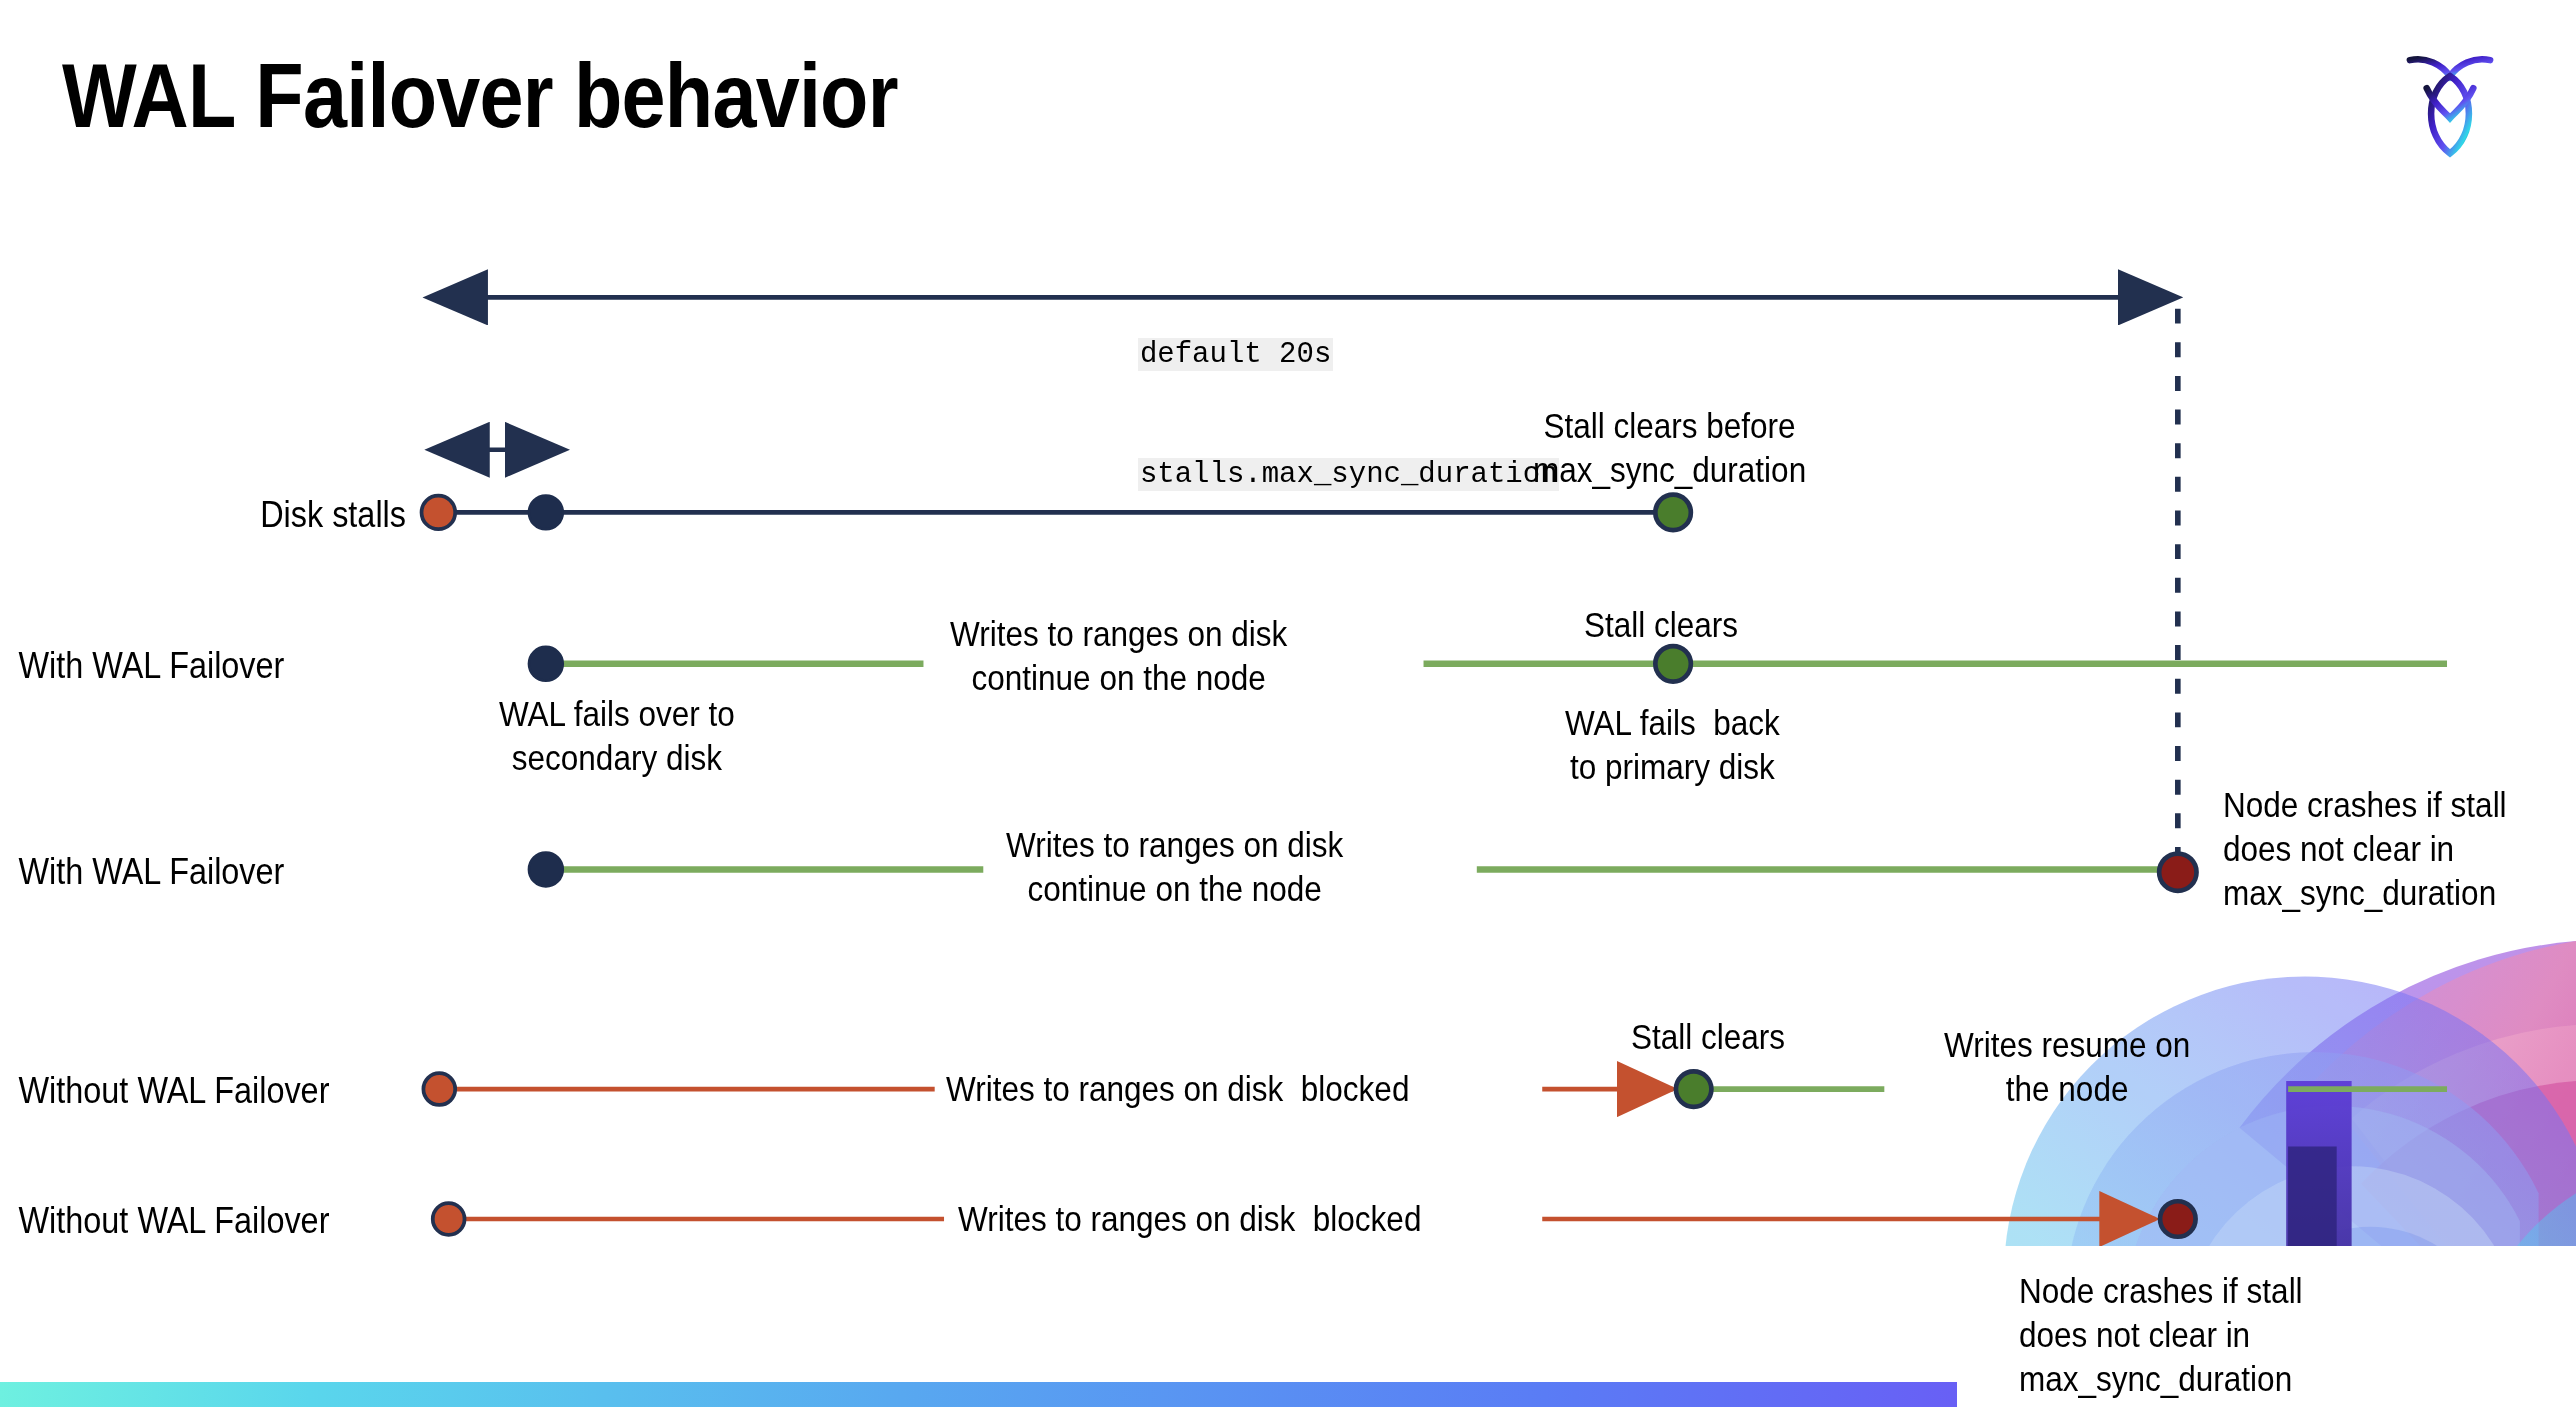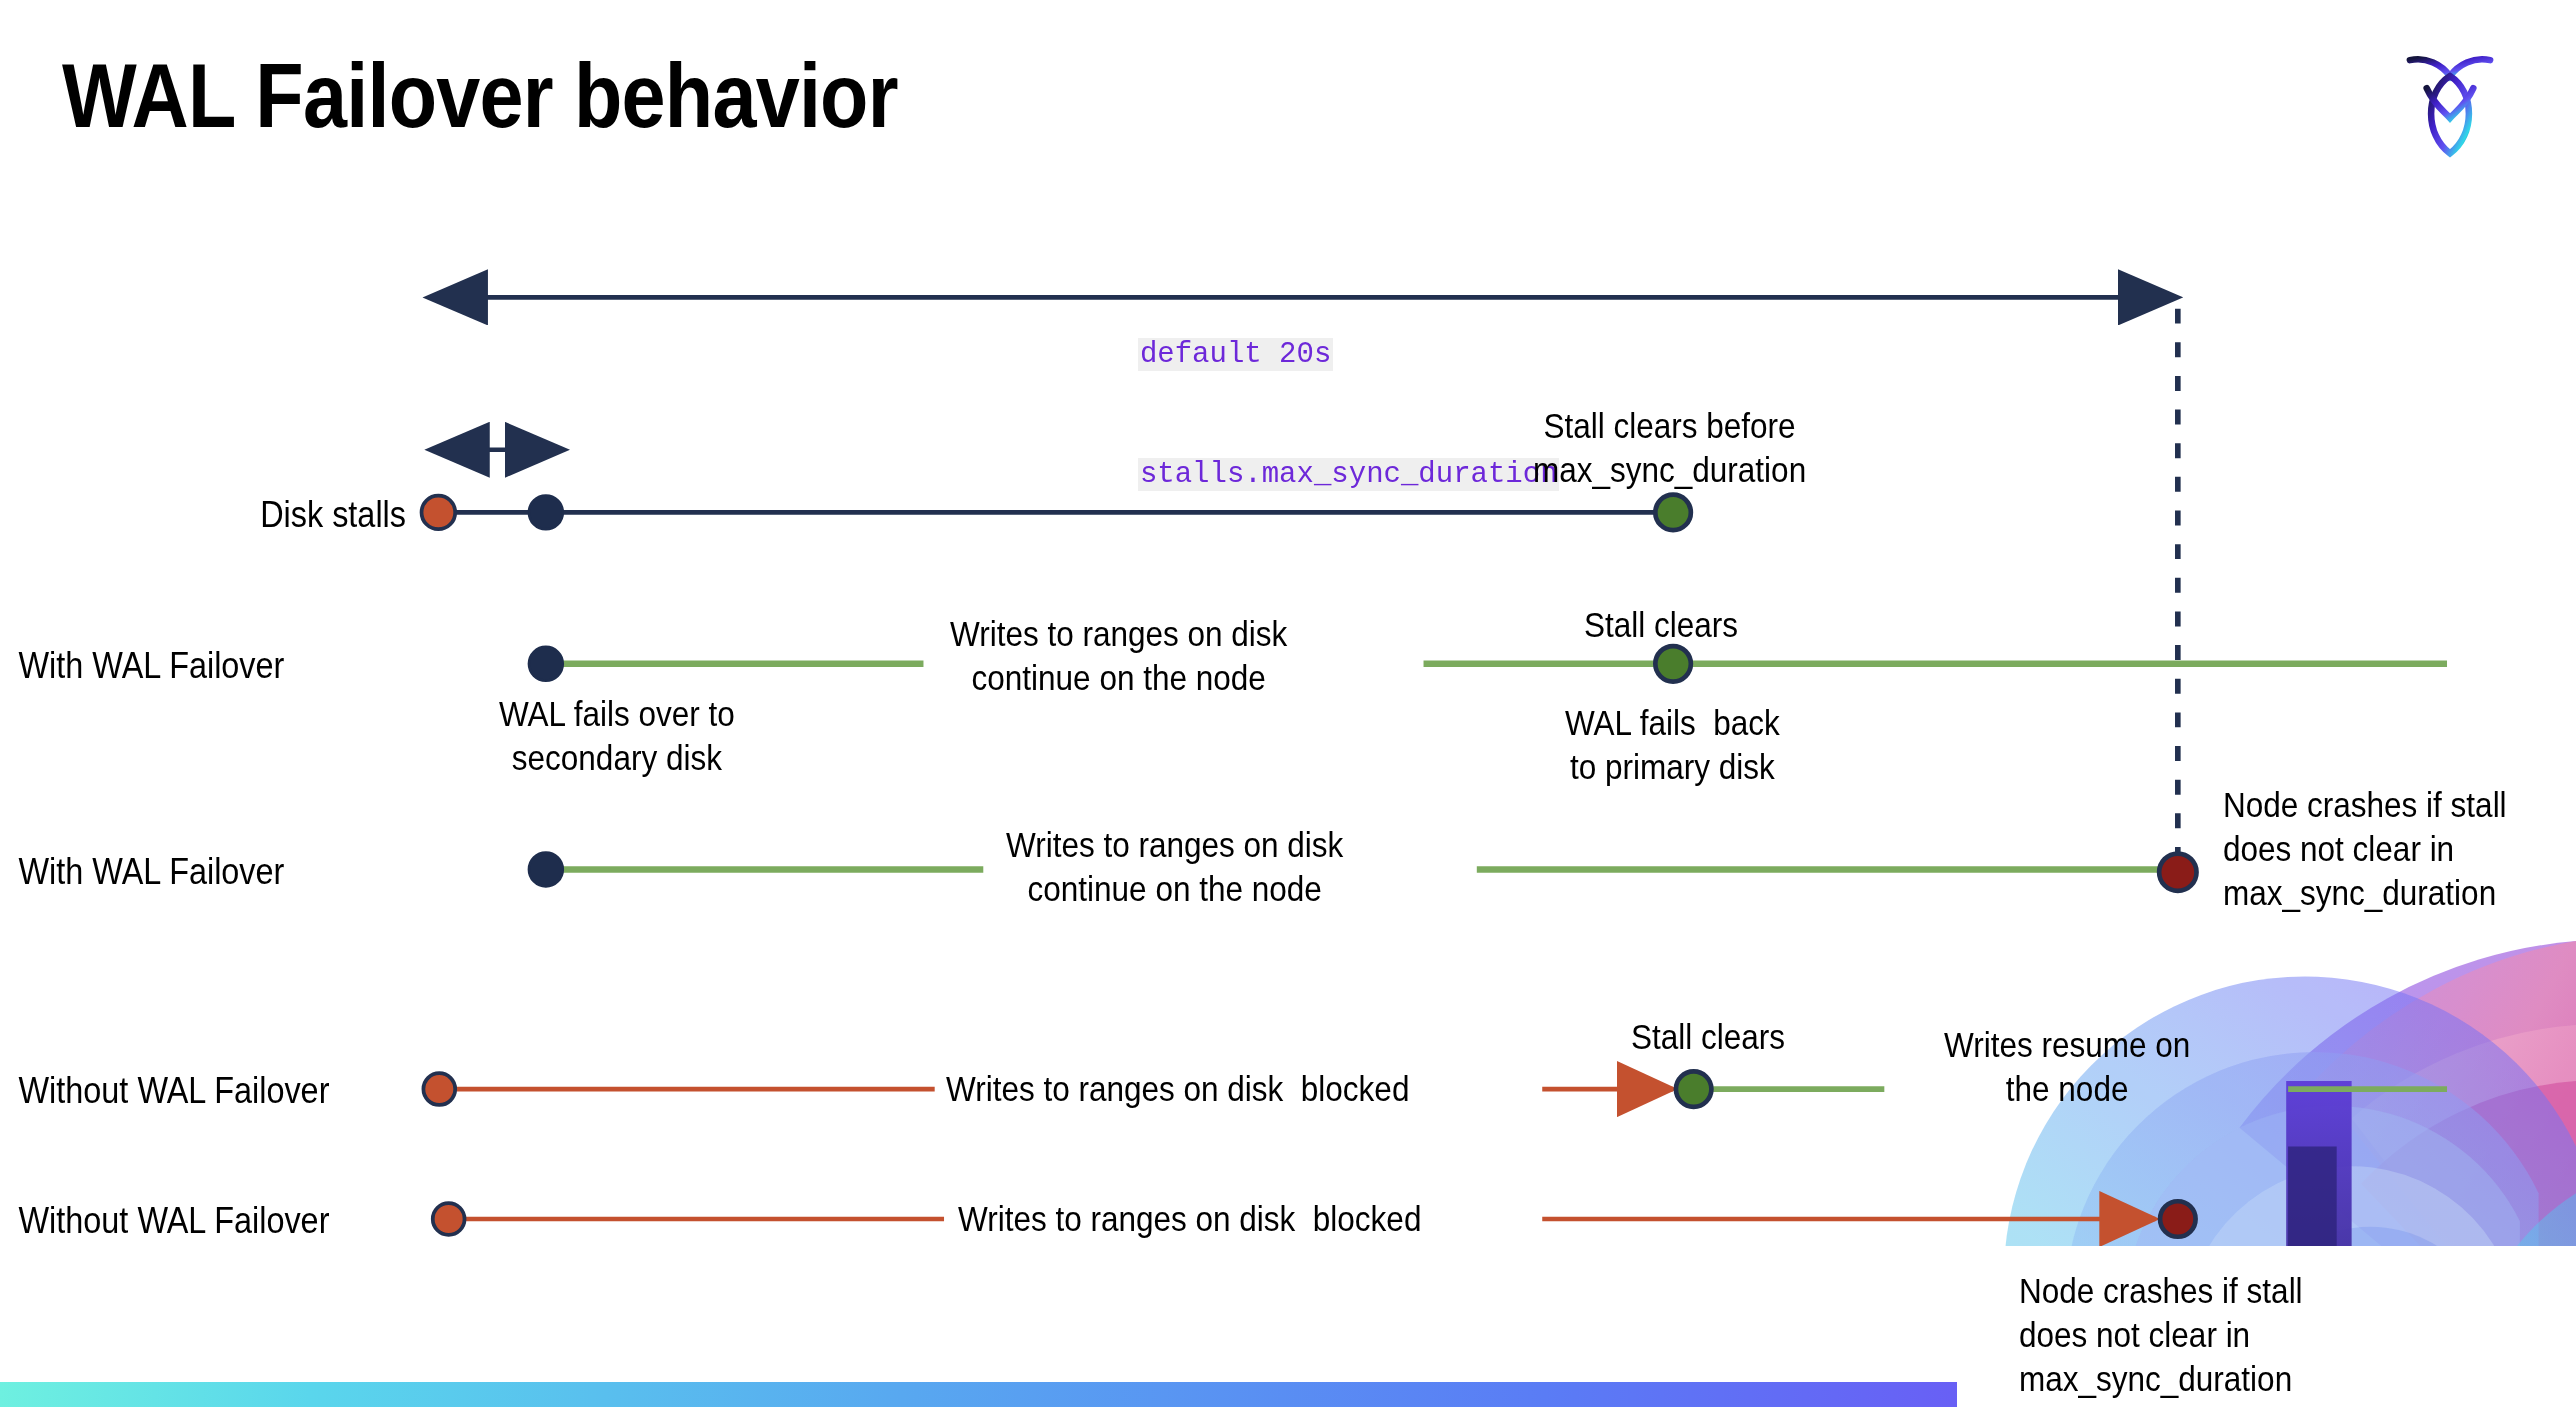--- a/index.html
+++ b/index.html
@@ -48,21 +48,21 @@
     white-space:pre;
     transform:scaleX(0.9);
     transform-origin:left center;
   }
 
   .code{
     position:absolute;
     font-family:"Liberation Mono", monospace;
     font-size:29px;
     line-height:40px;
-    color:#6d28d9;
+    color:#000000;
     white-space:pre;
   }
   .code span{background:#efefef;padding:0 1.9px;}
 
   .rowlbl{
     position:absolute;
     font-size:36px;
     color:#000;
     white-space:nowrap;
     transform:scaleX(0.9);

